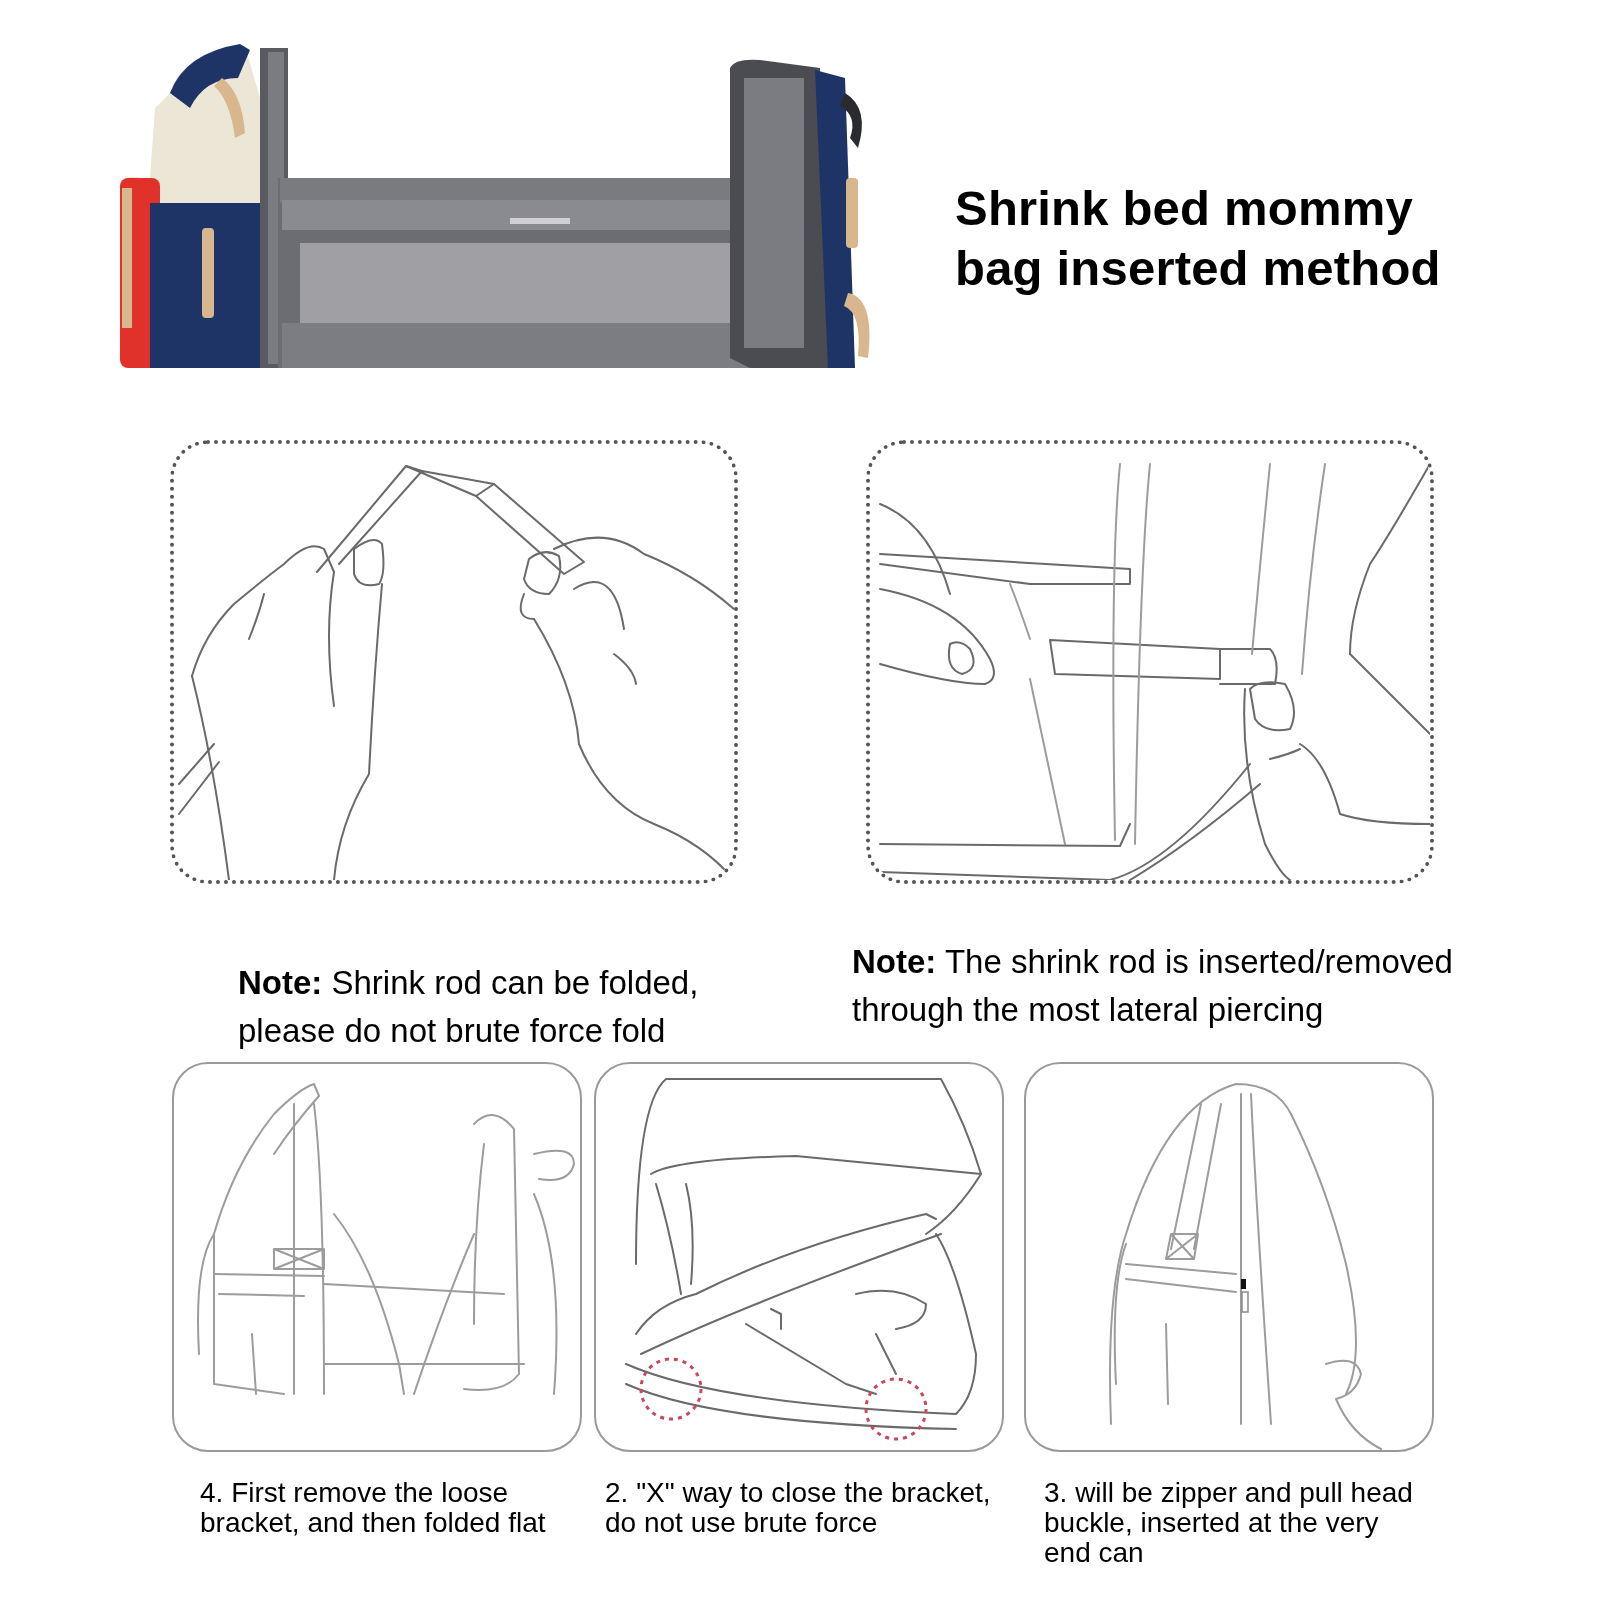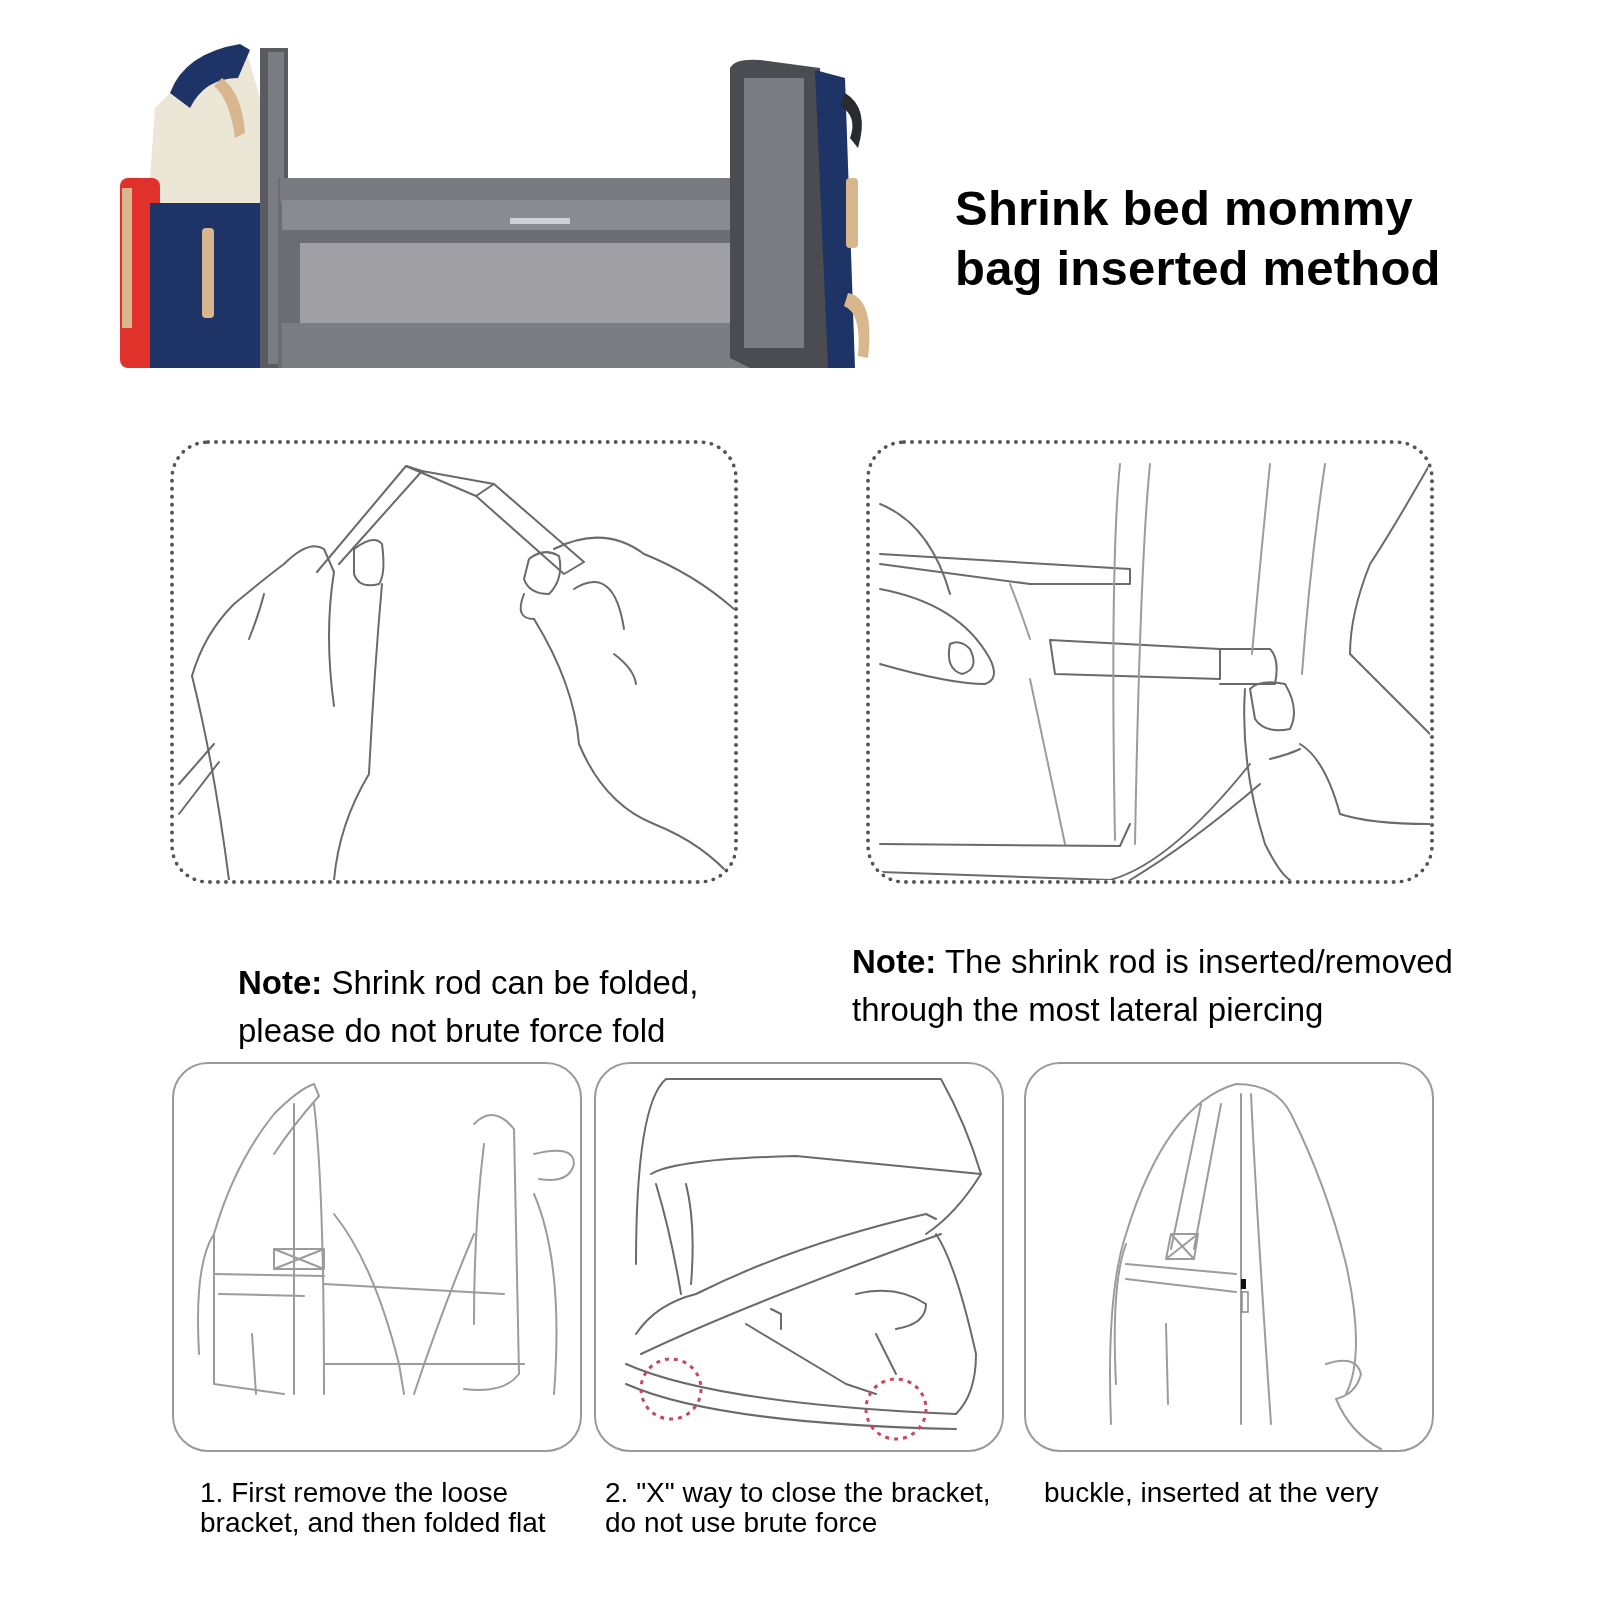--- a/index.html
+++ b/index.html
@@ -169,22 +169,24 @@
     <path class="ink-light" d="M100 200 L210 210"></path>
     <path class="ink-light" d="M100 215 L210 228"></path>
     <path class="ink-light" d="M140 260 L142 340"></path>
     <rect x="215" y="215" width="5" height="10" fill="#111"></rect>
     <rect x="216" y="228" width="6" height="20" fill="none" stroke="#8a8a8a" stroke-width="1.5"></rect>
     <path class="ink-light" d="M300 300 Q330 290 335 310 Q330 330 310 335 Q325 370 355 385"></path>
   </svg>
 </div>
 
 <div class="abs step" style="left:200px; top:1478px; width:390px;">
-  <div>1. First remove the loose</div>
+  <div>4. First remove the loose</div>
   <div>bracket, and then folded flat</div>
 </div>
 <div class="abs step" style="left:605px; top:1478px; width:420px;">
   <div>2. "X" way to close the bracket,</div>
   <div>do not use brute force</div>
 </div>
 <div class="abs step" style="left:1044px; top:1478px; width:420px;">
+  <div>3. will be zipper and pull head</div>
   <div>buckle, inserted at the very</div>
+  <div>end can</div>
 </div>
 
 </body></html>

